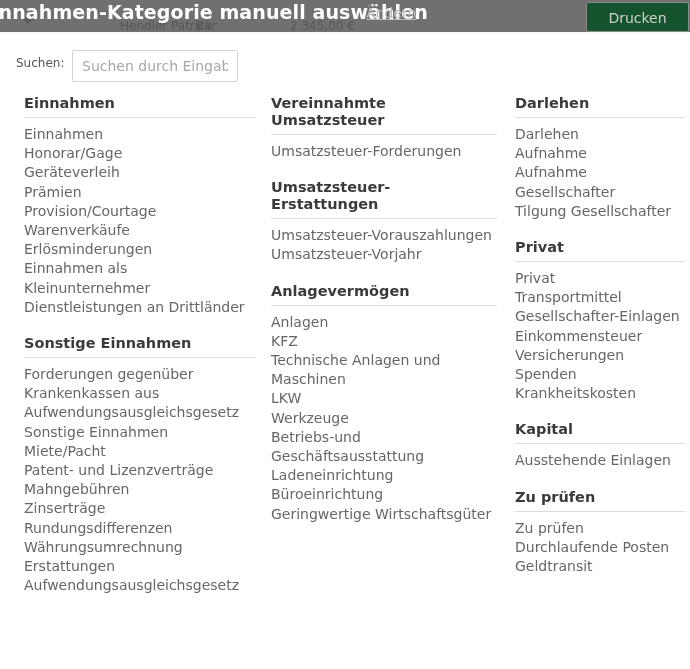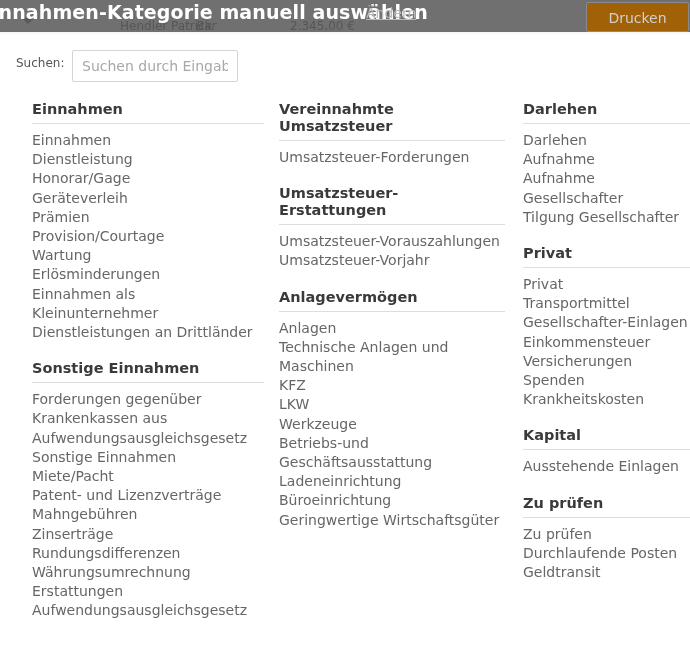--- a/index.html
+++ b/index.html
@@ -86,21 +86,21 @@
     cursor: pointer;
   }
 
   .print-button {
     position: absolute;
     left: 586px;
     top: 2px;
     width: 103px;
     height: 30px;
     z-index: 6;
-    background: #a16207;
+    background: #14532d;
     border: 1px solid #8a8a8a;
     border-radius: 2px;
     color: #d0d0d0;
     font-size: 14px;
     line-height: 30px;
     text-align: center;
     cursor: pointer;
     box-sizing: border-box;
   }
 
@@ -141,22 +141,21 @@
   
   .columns {
     position: absolute;
     left: 0;
     top: 95px;
     width: 690px;
     z-index: 2;
   }
   .col {
     position: absolute;
-    top: 6px;
-    margin-left: 8px;
+    top: 0;
   }
   .col-1 { left: 24px; width: 232px; }
   .col-2 { left: 271px; width: 226px; }
   .col-3 { left: 515px; width: 170px; }
 
   .group { margin-bottom: 18px; }
   .group:first-child { margin-top: 0; }
 
   .group-title {
     font-size: 14.5px;
@@ -204,26 +203,25 @@
   <div class="search-label">Suchen:</div>
   <input class="search-input" type="text" placeholder="Suchen durch Eingabe" style="">
 </div>
 
 <div class="columns">
   <div class="col col-1">
       <div class="group">
         <div class="group-title">Einnahmen</div>
         <ul class="group-items">
           <li>Einnahmen</li>
-          <li>Dienstleistung</li>
           <li>Honorar/Gage</li>
           <li>Geräteverleih</li>
           <li>Prämien</li>
           <li>Provision/Courtage</li>
-          <li>Wartung</li>
+          <li>Warenverkäufe</li>
           <li>Erlösminderungen</li>
           <li>Einnahmen als Kleinunternehmer</li>
           <li>Dienstleistungen an Drittländer</li>
         </ul>
       </div>
       <div class="group">
         <div class="group-title">Sonstige Einnahmen</div>
         <ul class="group-items">
           <li>Forderungen gegenüber Krankenkassen aus Aufwendungsausgleichsgesetz</li>
           <li>Sonstige Einnahmen</li>
@@ -249,22 +247,22 @@
         <div class="group-title">Umsatzsteuer-Erstattungen</div>
         <ul class="group-items">
           <li>Umsatzsteuer-Vorauszahlungen</li>
           <li>Umsatzsteuer-Vorjahr</li>
         </ul>
       </div>
       <div class="group">
         <div class="group-title">Anlagevermögen</div>
         <ul class="group-items">
           <li>Anlagen</li>
+          <li>KFZ</li>
           <li>Technische Anlagen und Maschinen</li>
-          <li>KFZ</li>
           <li>LKW</li>
           <li>Werkzeuge</li>
           <li>Betriebs-und Geschäftsausstattung</li>
           <li>Ladeneinrichtung</li>
           <li>Büroeinrichtung</li>
           <li>Geringwertige Wirtschaftsgüter</li>
         </ul>
       </div>
     </div>
   <div class="col col-3">

